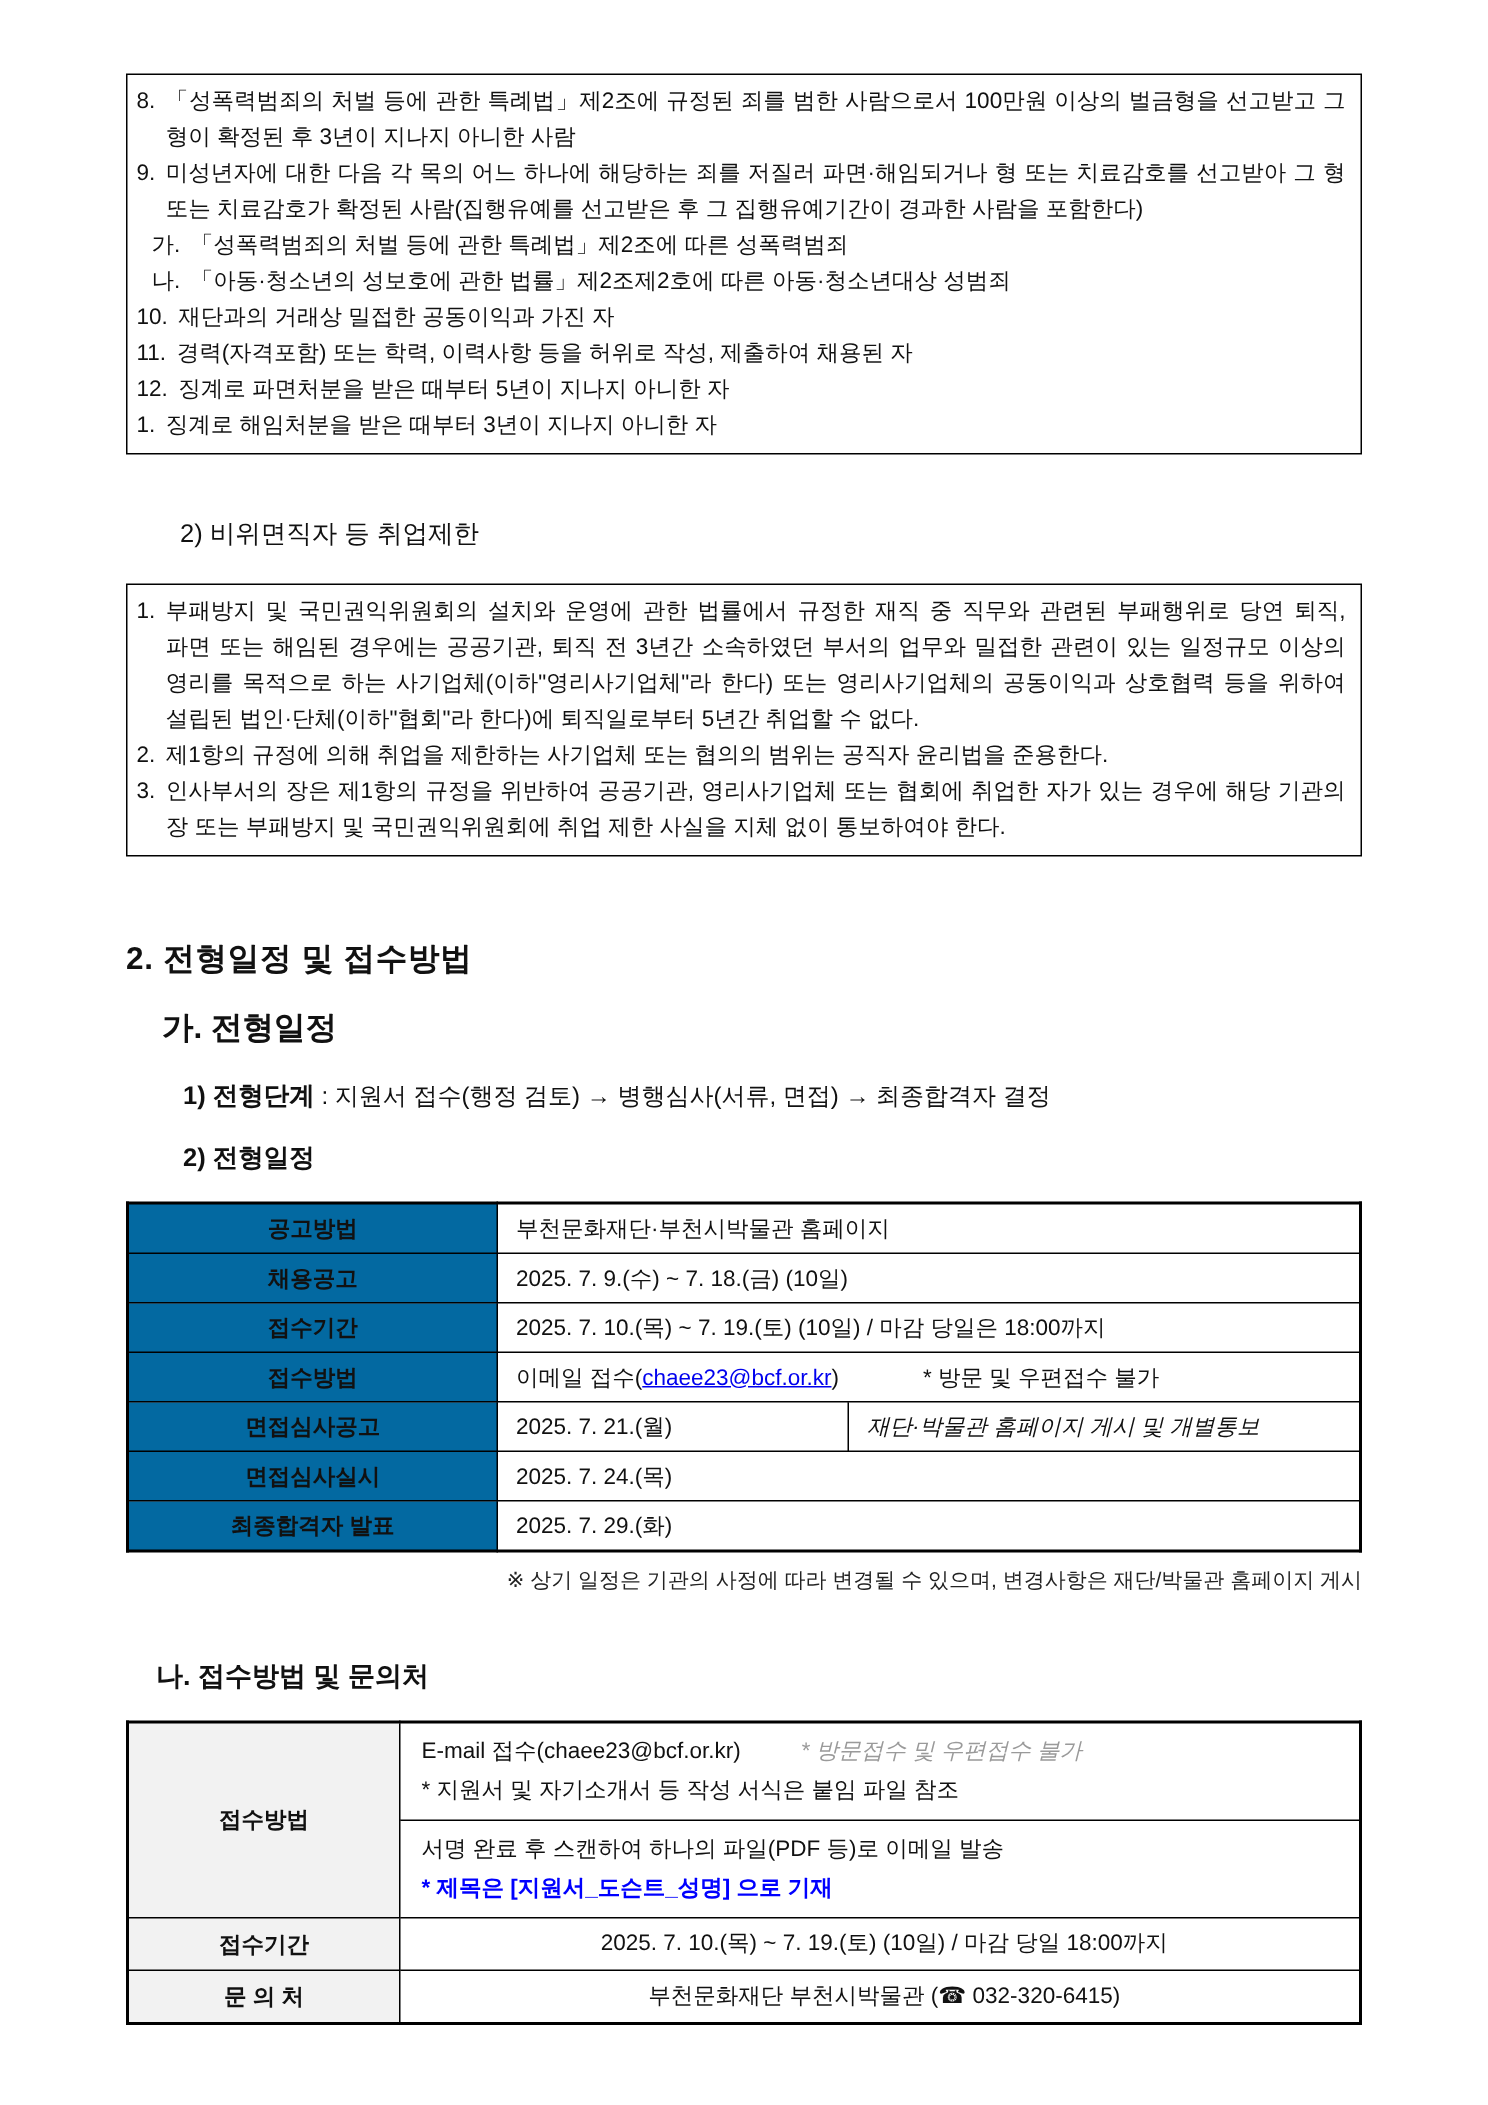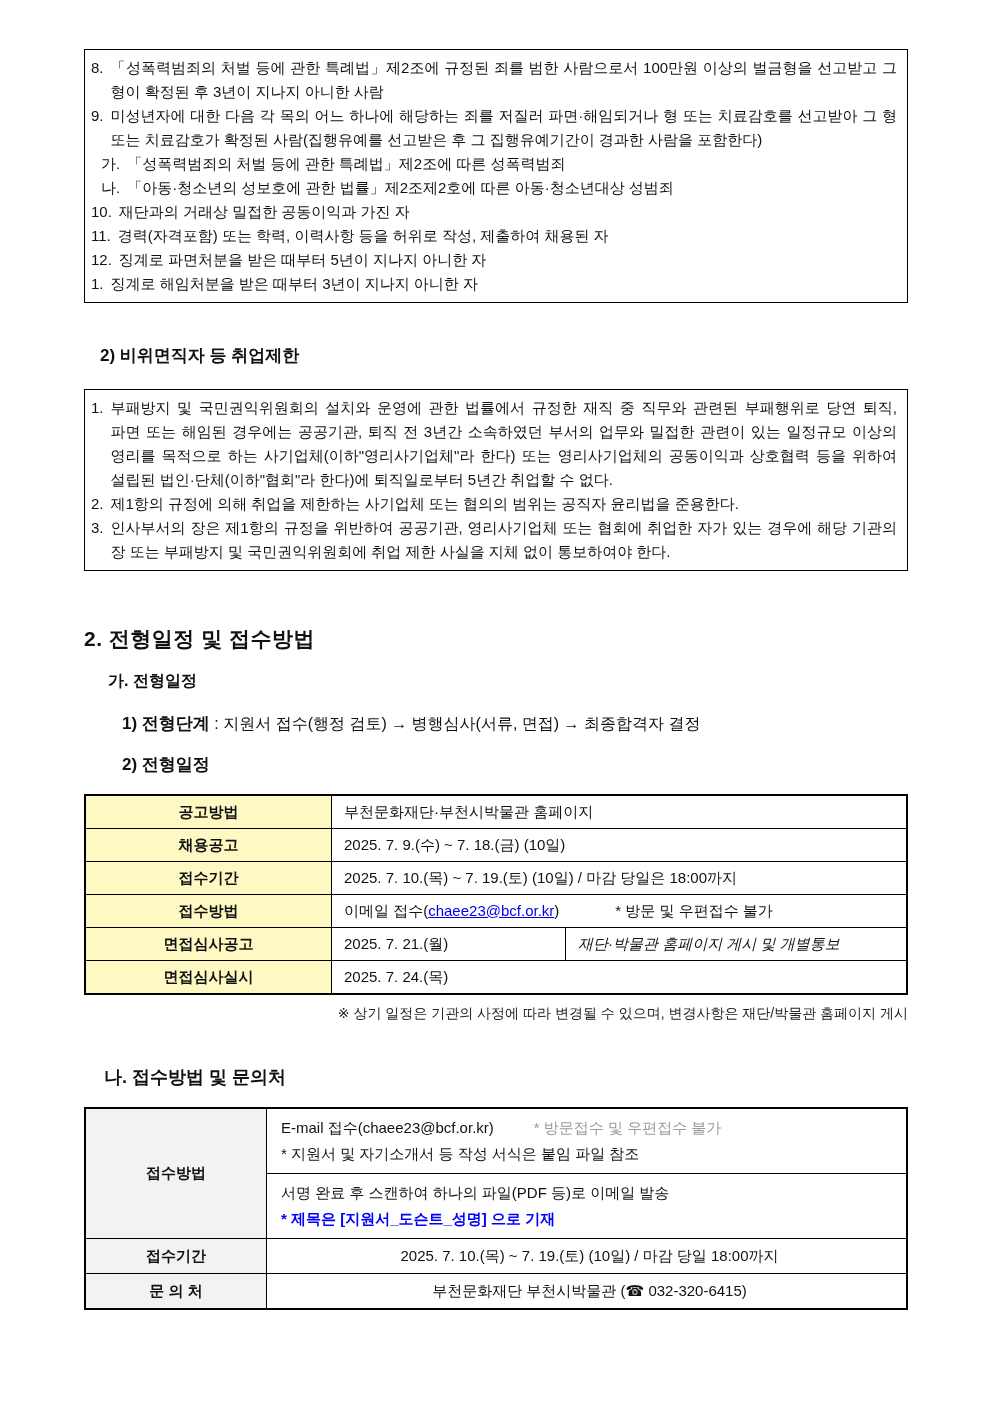--- a/index.html
+++ b/index.html
@@ -20,53 +20,53 @@
     padding: 6px 10px 6px 6px;
     font-size: 15px;
     line-height: 24px;
     box-sizing: border-box;
   }
   .rule-item { display: flex; }
   .rule-item.sub { padding-left: 10px; }
   .rule-num { flex: 0 0 auto; margin-right: 7px; white-space: nowrap; }
   .rule-text { flex: 1 1 auto; text-align: justify; word-break: keep-all; }
 
-  .h-restrict { margin: 41px 0 0 16px; font-size: 17px; font-weight: bold; }
+  .h-restrict { margin: 41px 0 0 36px; font-size: 17px; font-weight: normal; }
   .box2 { margin-top: 22px; }
 
   .h-main { margin: 54px 0 0 0; font-size: 21px; font-weight: bold; letter-spacing: 0.5px; }
-  .h-ga   { margin: 18px 0 0 24px; font-size: 16px; font-weight: bold; }
+  .h-ga   { margin: 18px 0 0 24px; font-size: 21px; font-weight: bold; }
   .step-line { margin: 20px 0 0 38px; font-size: 16px; }
   .step-line .lead { font-size: 17px; font-weight: bold; }
   .h-sched { margin: 18px 0 0 38px; font-size: 17px; font-weight: bold; }
 
   table { border-collapse: collapse; width: 824px; }
   table, th, td { border: 1px solid #000; }
   .schedule-table { margin-top: 18px; border: 2px solid #000; }
   .schedule-table th {
-    width: 237px; background: #fef9c3; font-size: 15px; font-weight: bold;
+    width: 237px; background: #0369a1; font-size: 15px; font-weight: bold;
     text-align: center; height: 32px; padding: 0 4px;
   }
   .schedule-table td { font-size: 15px; padding: 0 4px 0 12px; height: 32px; }
   .schedule-table td.italic { font-style: italic; }
   .email-link { text-decoration: underline; }
   .inline-note { margin-left: 56px; }
 
   .sched-note { margin-top: 10px; font-size: 14px; color: #222; text-align: right; word-break: keep-all; }
 
   .h-na { margin: 42px 0 18px 20px; font-size: 18px; font-weight: bold; }
 
   .apply-table { margin-top: 16px; border: 2px solid #000; }
   .apply-table th {
     width: 172px; background: #f2f2f2; font-size: 15px; font-weight: bold;
     text-align: center; padding: 0 4px;
   }
   .apply-table td { font-size: 15px; padding: 6px 8px 6px 14px; line-height: 26px; }
   .apply-table td.slim { height: 34px; padding-top: 0; padding-bottom: 0; text-align: center; }
-  .gray { color: #9a9a9a; }
+  .gray { color: #9a9a9a; font-style: italic; }
   .gap-40 { display: inline-block; width: 40px; }
   .blue-bold { font-weight: bold; }
 </style>
 </head>
 <body>
 
 <div class="page">
   <div class="content">
 
     <div class="rulebox" style="margin-top:49px;">
@@ -156,20 +156,24 @@
         </td>
       </tr>
       <tr>
         <th>면접심사공고</th>
         <td>2025. 7. 21.(월)</td>
         <td class="italic">재단·박물관 홈페이지 게시 및 개별통보</td>
       </tr>
       <tr>
         <th>면접심사실시</th>
         <td colspan="2">2025. 7. 24.(목)</td>
+      </tr>
+      <tr>
+        <th>최종합격자 발표</th>
+        <td colspan="2">2025. 7. 29.(화)</td>
       </tr>
     </tbody>
       </table>
 
     <div class="sched-note">※ 상기 일정은 기관의 사정에 따라 변경될 수 있으며, 변경사항은 재단/박물관 홈페이지 게시</div>
 
     <div class="h-na">나. 접수방법 및 문의처</div>
 
     <table class="apply-table">
       <colgroup>

